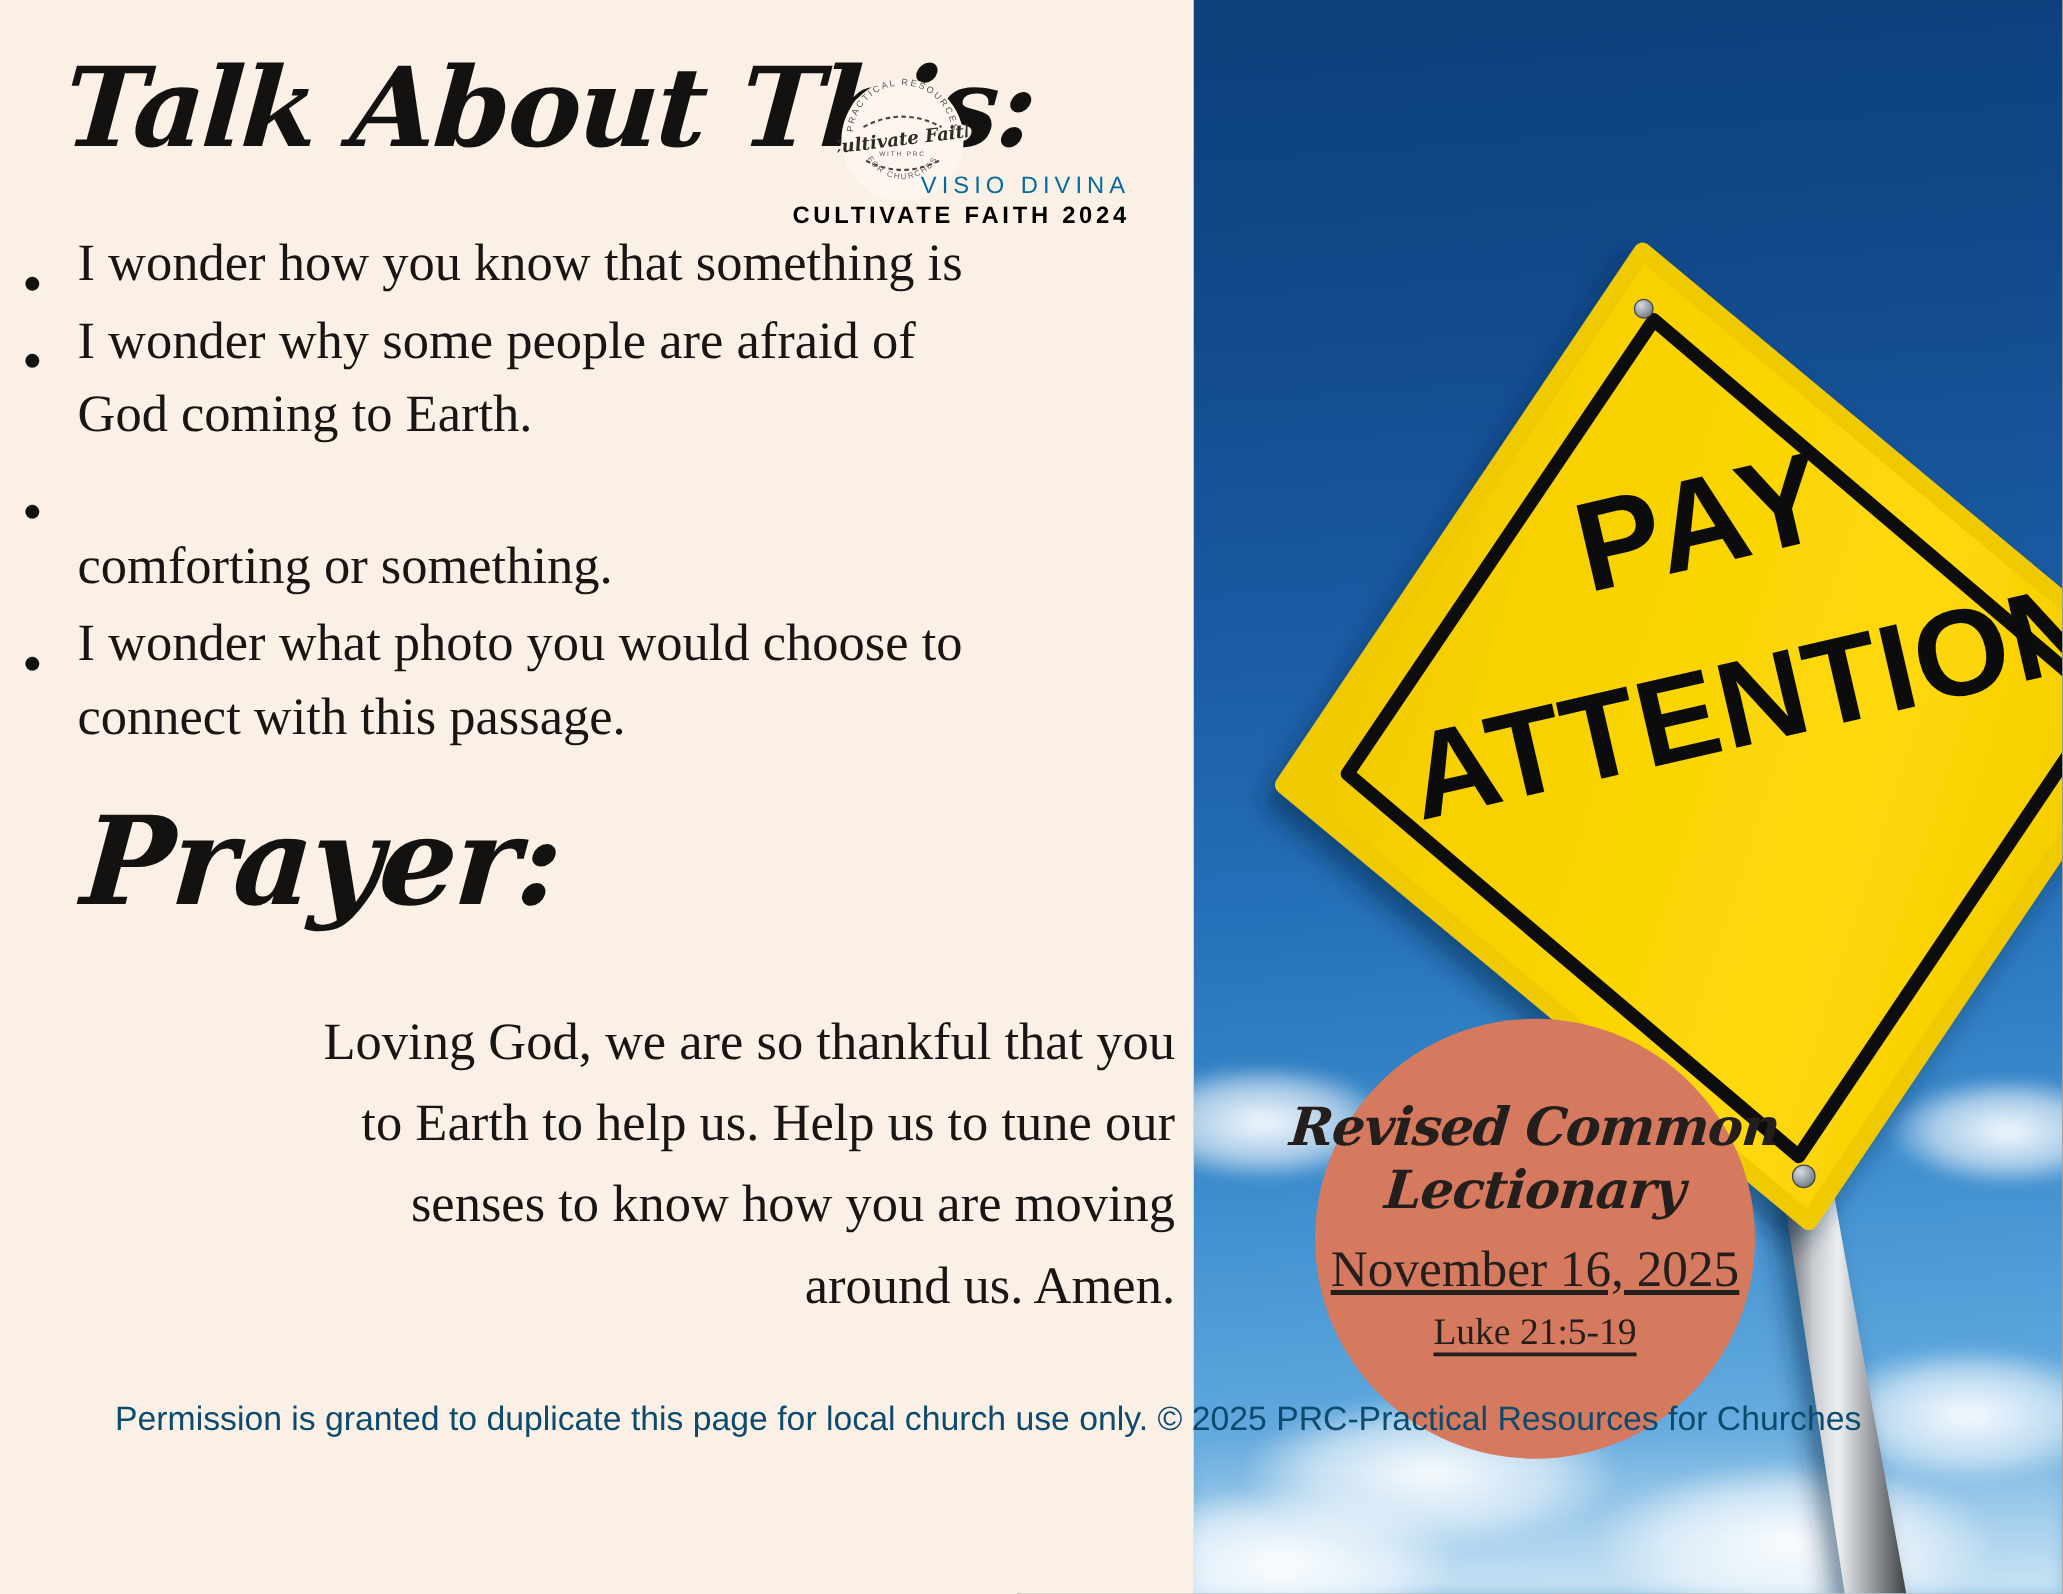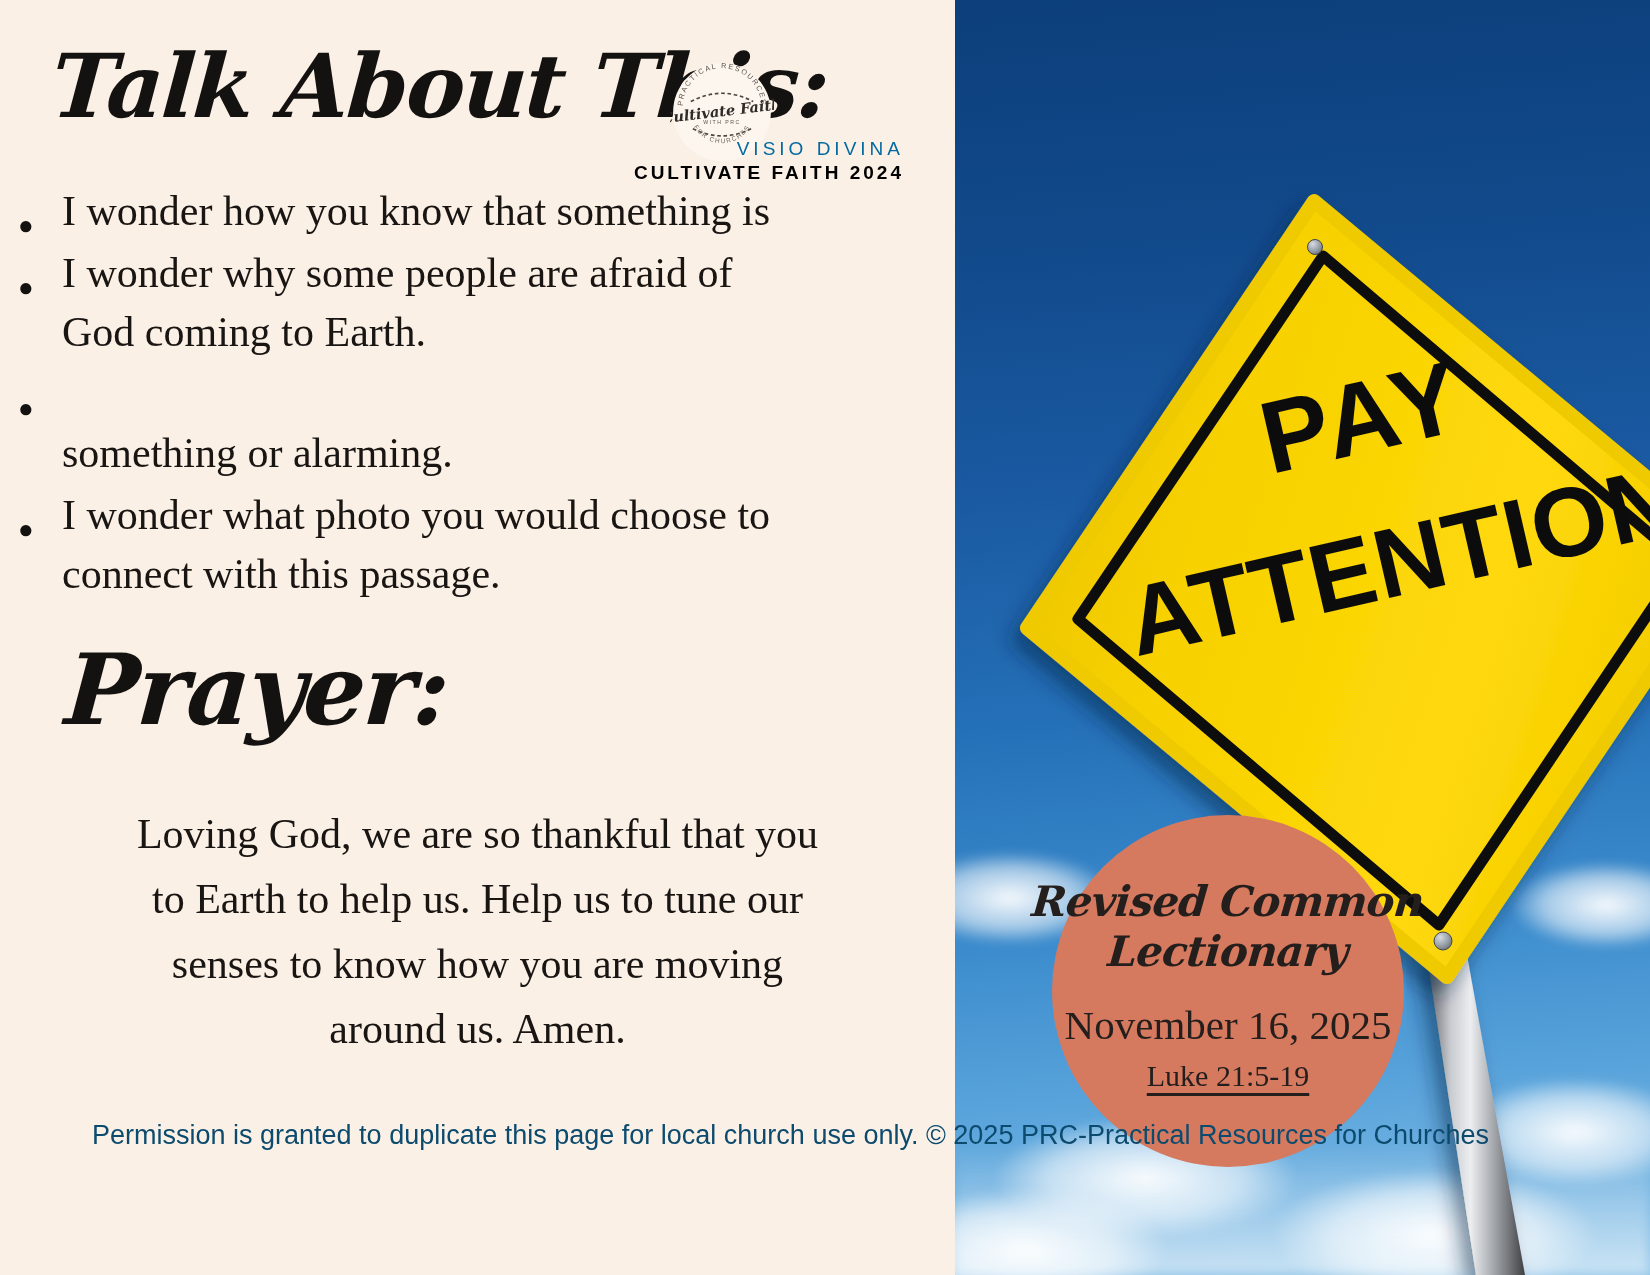--- a/index.html
+++ b/index.html
@@ -15,21 +15,21 @@
   .brand-logo{position:absolute;left:58px;top:4px;width:104px;height:104px;}
   .brand-line{position:absolute;left:0;width:292px;text-align:right;font-family:"Liberation Sans",sans-serif;color:#0369a1;white-space:nowrap;}
   .brand-line1{top:82px;font-size:19px;letter-spacing:4px;font-weight:500;}
   .brand-line2{top:106px;font-size:19px;letter-spacing:3px;font-weight:600;color:#000000;}
 
   .bullets{position:absolute;left:18px;top:182px;width:900px;margin:0;padding:0;list-style:none;}
   .bullets li{position:relative;padding-left:44px;margin-bottom:3px;font-size:42px;line-height:59px;color:#191513;}
   .bullets li .dot{position:absolute;left:0;top:14px;font-size:26px;color:#131210;}
 
   .prayer-title{position:absolute;left:66px;top:636px;font-size:98px;line-height:1.1;white-space:nowrap;}
-  .prayer-body{position:absolute;left:15px;top:802px;width:925px;text-align:center;color:#191513;}
+  .prayer-body{position:absolute;left:15px;top:802px;width:925px;text-align:right;color:#191513;}
   .prayer-body .pline{font-size:42px;line-height:65px;white-space:nowrap;}
 
   .permission{position:absolute;left:92px;top:1120px;width:1520px;font-family:"Liberation Sans",sans-serif;font-size:27px;color:#0c4a6e;white-space:nowrap;z-index:30;}
 
   
   .photo{position:absolute;left:955px;top:0;width:695px;height:1275px;overflow:hidden;
          background:linear-gradient(176deg,#0c3f7b 0%,#11498a 18%,#1a5aa2 38%,#2470b8 55%,#3c8ccd 72%,#5ba5dc 85%,#8ec4e8 100%);}
   .cloud{position:absolute;border-radius:50%;filter:blur(5px);
          background:radial-gradient(ellipse at center,rgba(255,255,255,.95) 0%,rgba(255,255,255,.55) 45%,rgba(255,255,255,0) 72%);}
   .c1{left:-50px;top:852px;width:210px;height:92px;}
@@ -41,21 +41,21 @@
   .c7{left:290px;top:1042px;width:130px;height:52px;opacity:.6;}
   .haze{position:absolute;left:0;bottom:0;width:695px;height:130px;filter:blur(6px);
         background:linear-gradient(180deg,rgba(255,255,255,0) 0%,rgba(255,255,255,.55) 100%);}
 
   .sign-svg{position:absolute;left:0;top:0;z-index:2;}
 
   .badge{position:absolute;left:97px;top:815px;width:352px;height:352px;border-radius:50%;
          background:#d5795f;z-index:3;display:flex;flex-direction:column;align-items:center;
          padding-top:62px;box-sizing:border-box;color:#241e1c;}
   .badge .bscript{font-family:"DejaVu Serif",serif;font-style:italic;font-weight:700;font-size:42px;line-height:50px;letter-spacing:-1px;transform:skewX(-5deg);white-space:nowrap;}
-  .badge .bdate{font-size:41px;line-height:52px;margin-top:22px;white-space:nowrap;}
+  .badge .bdate{font-size:41px;line-height:52px;margin-top:12px;white-space:nowrap;text-decoration:underline;}
   .badge .bref{font-size:30px;line-height:50px;text-decoration:underline;text-decoration-thickness:3px;text-underline-offset:7px;white-space:nowrap;}
 </style>
 </head>
 <body>
 
 <div class="page">
 
   <div class="left-panel">
 
     <div class="script main-title">Talk About This:</div>
@@ -78,21 +78,21 @@
           <textPath href="#arcBot" startOffset="50%" text-anchor="middle">FOR CHURCHES</textPath>
         </text>
       </svg>
       <div class="brand-line brand-line1">VISIO DIVINA</div>
       <div class="brand-line brand-line2">CULTIVATE FAITH 2024</div>
     </div>
 
     <ul class="bullets">
       <li><span class="dot">●</span><span>I wonder how you know that something is</span><br></li>
       <li><span class="dot">●</span><span>I wonder why some people are afraid of</span><br><span>God coming to Earth.</span></li>
-      <li><span class="dot">●</span><br><span>something or alarming.</span></li>
+      <li><span class="dot">●</span><br><span>comforting or something.</span></li>
       <li><span class="dot">●</span><span>I wonder what photo you would choose to</span><br><span>connect with this passage.</span></li>
     </ul>
 
     <div class="script prayer-title">Prayer:</div>
 
     <div class="prayer-body">
       <div class="pline">Loving God, we are so thankful that you</div>
       <div class="pline">to Earth to help us. Help us to tune our</div>
       <div class="pline">senses to know how you are moving</div>
       <div class="pline">around us. Amen.</div>

